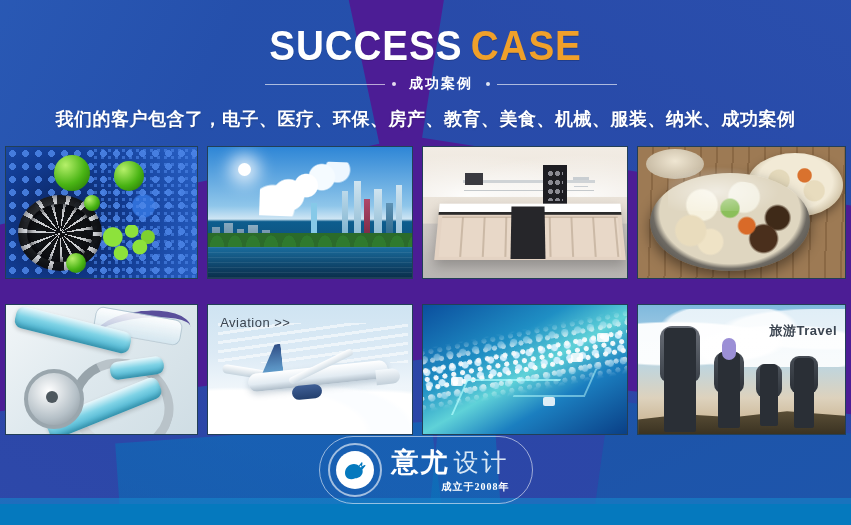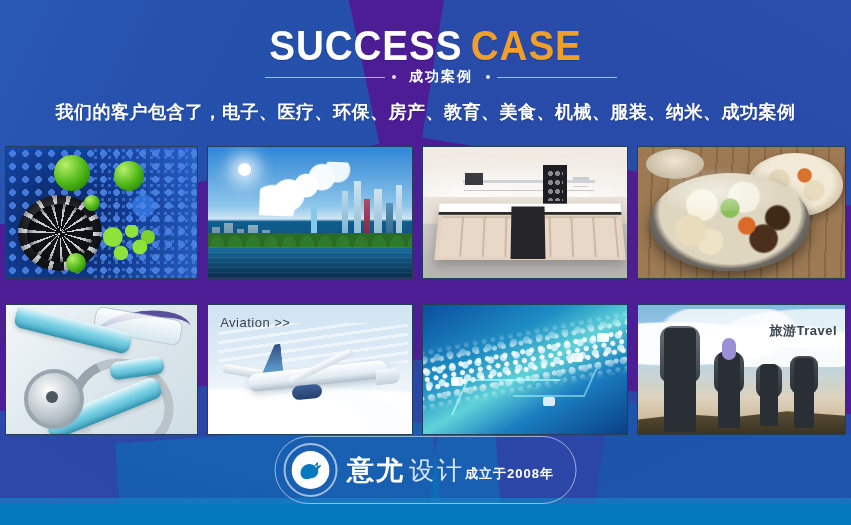--- a/index.html
+++ b/index.html
@@ -28,21 +28,21 @@
   .title{
     margin-top:24px;
     font-size:42px;line-height:44px;font-weight:bold;
     letter-spacing:1px;
     font-family:"Liberation Sans Narrow","Liberation Sans",sans-serif;
     transform:scaleX(.92);
   }
   .title .w{color:#ffffff;text-shadow:0 1px 0 rgba(0,0,0,.18);}
   .title .o{color:#f0a02a;text-shadow:0 1px 0 rgba(0,0,0,.18);margin-left:9px;}
   .subrow{
-    display:flex;align-items:center;justify-content:center;gap:0px;padding-left:31px;
+    margin-top:7px;display:flex;align-items:center;justify-content:center;gap:0px;padding-left:31px;
   }
   .rule{height:1px;width:120px;background:rgba(255,255,255,.62);}
   .dot{width:4px;height:4px;border-radius:50%;background:rgba(255,255,255,.85);margin:0 7px;}
   .cn-sub{color:#ffffff;font-size:14px;font-weight:bold;letter-spacing:2px;padding:0 6px;}
   .tagline{
     margin-top:14px;color:#ffffff;font-size:18px;font-weight:bold;letter-spacing:.5px;
     text-shadow:0 1px 2px rgba(0,0,0,.2);
   }
 
   
@@ -283,25 +283,25 @@
   .logo{
     position:absolute;left:50%;transform:translateX(-50%);top:436px;
     display:flex;align-items:center;gap:10px;
     padding:6px 22px 6px 8px;
     border:1px solid rgba(255,255,255,.55);border-radius:34px;
   }
   .logo-mark{
     width:50px;height:50px;border-radius:50%;border:2px solid rgba(255,255,255,.6);
     display:flex;align-items:center;justify-content:center;flex:0 0 auto;
   }
-  .logo-txt{display:flex;flex-direction:row;align-items:center;line-height:1;}
+  .logo-txt{display:flex;flex-direction:column;align-items:flex-end;line-height:1;font-family:Liberation Serif, serif;}
   .logo-main{display:flex;align-items:baseline;}
   .lm-bold{color:#ffffff;font-size:27px;font-weight:bold;letter-spacing:2px;}
   .lm-thin{color:#e8f3fb;font-size:25px;font-weight:normal;letter-spacing:3px;margin-left:4px;opacity:.92;}
-  .logo-sub{color:#ffffff;font-size:13px;font-weight:bold;letter-spacing:1px;margin-top:6px;}
+  .logo-sub{color:#ffffff;font-size:10px;font-weight:bold;letter-spacing:1px;margin-top:6px;}
 </style>
 </head>
 <body>
 
 <div id="stage">
 
   <div class="facets">
     <i class="f1"></i>
       <i class="f2"></i>
       <i class="f3"></i>

